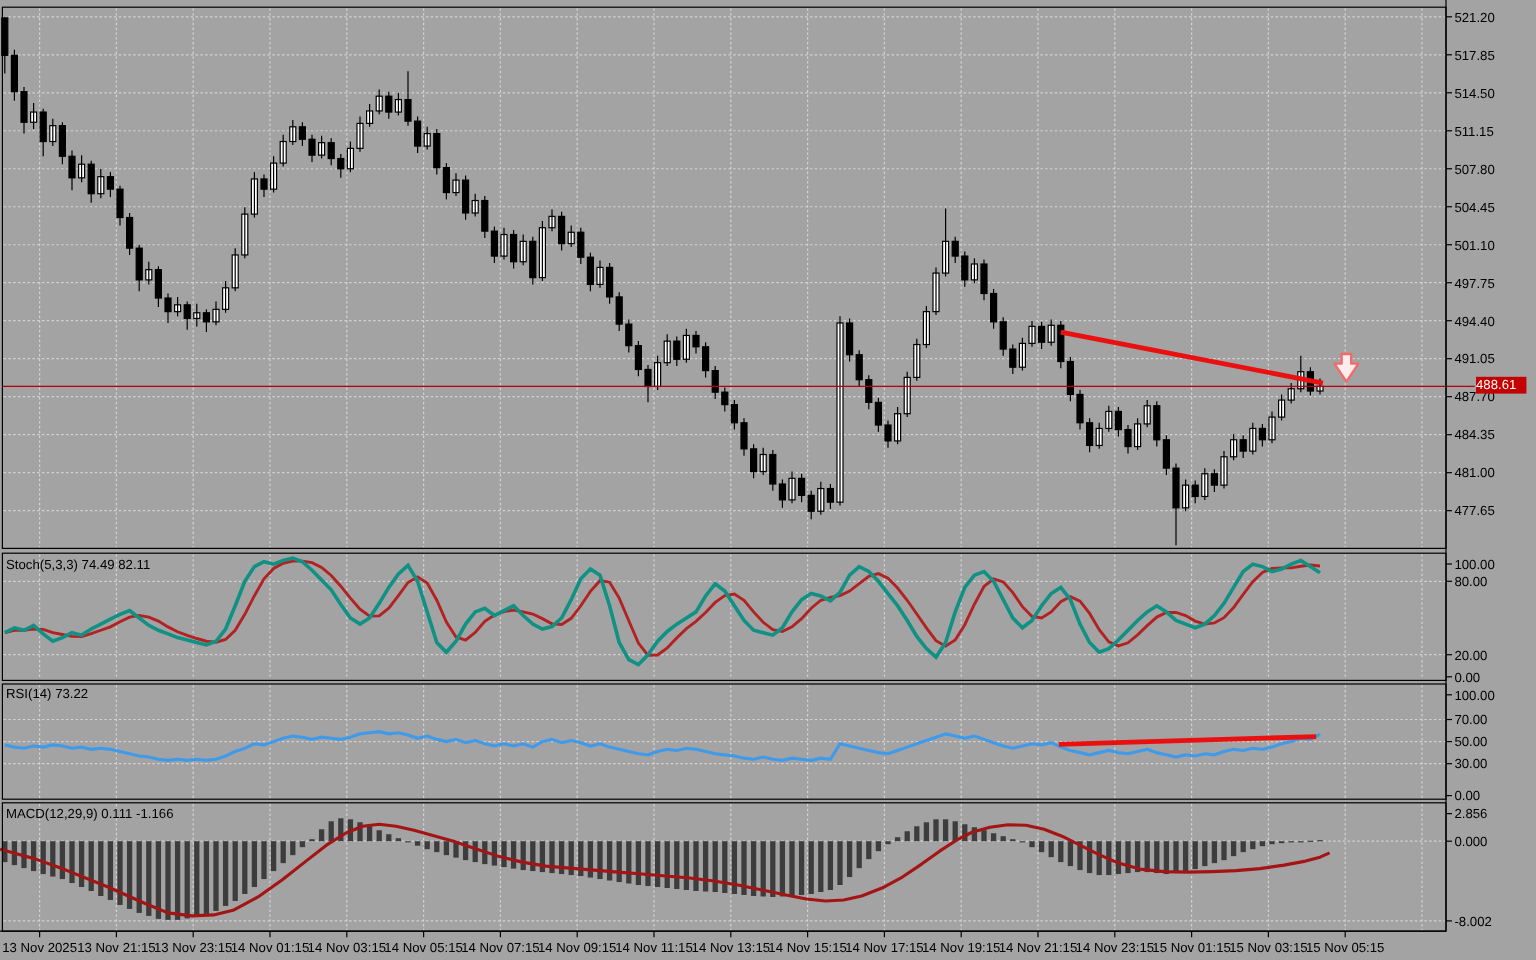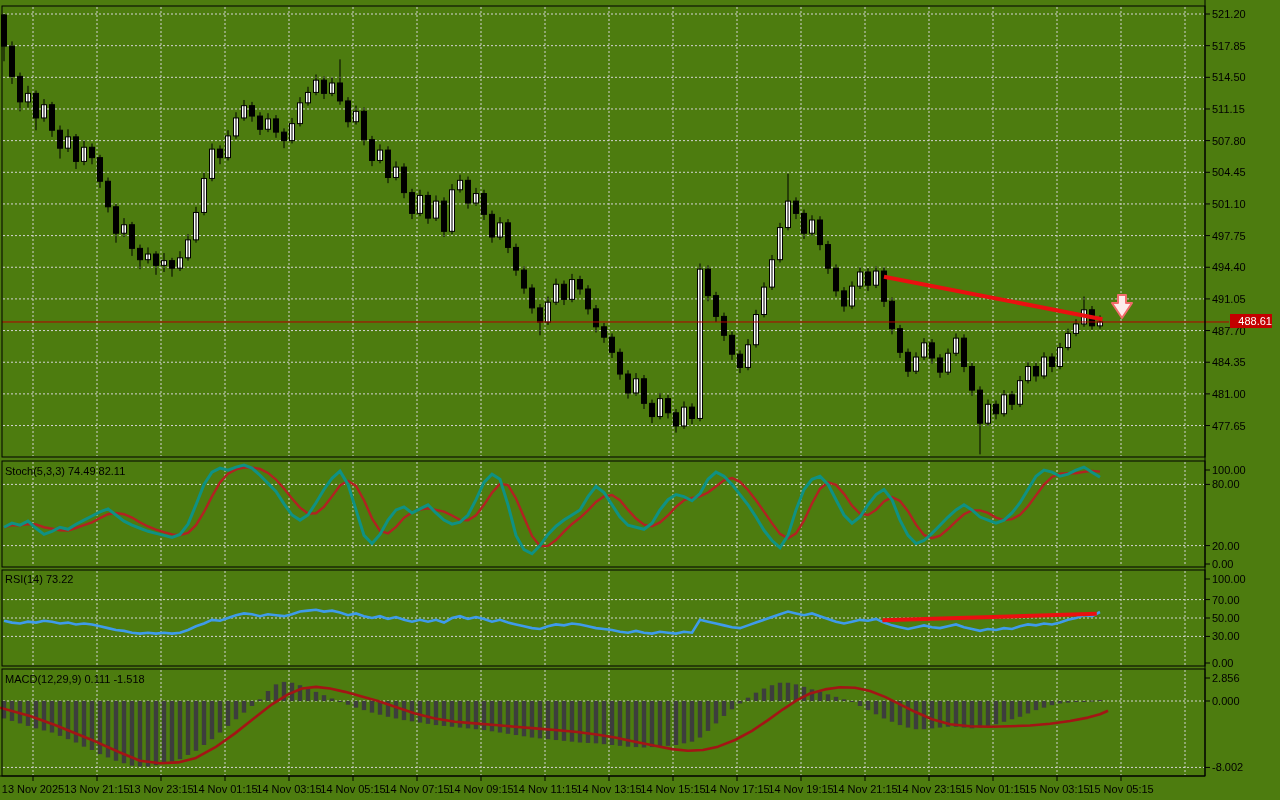--- a/index.html
+++ b/index.html
@@ -1,21 +1,21 @@
 <!DOCTYPE html>
 <html><head>
 <meta charset="utf-8">
 <style>
   html,body{margin:0;padding:0;background:#fff;}
-  .root{position:relative;width:1280px;height:800px;background:#4d7c0f;overflow:hidden;
+  .root{position:relative;width:1280px;height:800px;background:#a3a3a3;overflow:hidden;
         font-family:"Liberation Sans",sans-serif;}
   svg text{font:11px "Liberation Sans",sans-serif;fill:#000;}
   .ind-label{position:absolute;left:5px;font:11px "Liberation Sans",sans-serif;color:#000;white-space:nowrap;}
   .price-badge{position:absolute;left:1230px;top:314px;width:42px;height:14px;background:#c40000;
-        color:#fff;font:11px "Liberation Sans",sans-serif;text-align:right;line-height:14px;}
+        color:#fff;font:11px "Liberation Sans",sans-serif;text-align:left;line-height:14px;}
 </style>
 </head>
 <body>
 
 <div class="root">
   <svg id="chart" width="1280" height="800">
       <line x1="33" y1="7" x2="33" y2="456" stroke="#d4d4d4" stroke-width="1" stroke-dasharray="2 2"></line>
       <line x1="97" y1="7" x2="97" y2="456" stroke="#d4d4d4" stroke-width="1" stroke-dasharray="2 2"></line>
       <line x1="161" y1="7" x2="161" y2="456" stroke="#d4d4d4" stroke-width="1" stroke-dasharray="2 2"></line>
       <line x1="225" y1="7" x2="225" y2="456" stroke="#d4d4d4" stroke-width="1" stroke-dasharray="2 2"></line>
@@ -628,15 +628,15 @@
       <text x="929" y="793" text-anchor="middle">14 Nov 23:15</text>
       <line x1="993" y1="776" x2="993" y2="781" stroke="#000000" stroke-width="1"></line>
       <text x="993" y="793" text-anchor="middle">15 Nov 01:15</text>
       <line x1="1057" y1="776" x2="1057" y2="781" stroke="#000000" stroke-width="1"></line>
       <text x="1057" y="793" text-anchor="middle">15 Nov 03:15</text>
       <line x1="1121" y1="776" x2="1121" y2="781" stroke="#000000" stroke-width="1"></line>
       <text x="1121" y="793" text-anchor="middle">15 Nov 05:15</text>
     </svg>
   <div class="ind-label" style="top:465px">Stoch(5,3,3) 74.49 82.11</div>
   <div class="ind-label" style="top:573px">RSI(14) 73.22</div>
-  <div class="ind-label" style="top:673px">MACD(12,29,9) 0.111 -1.518</div>
+  <div class="ind-label" style="top:673px">MACD(12,29,9) 0.111 -1.166</div>
   <div class="price-badge">488.61</div>
 </div>
 
 </body></html>

